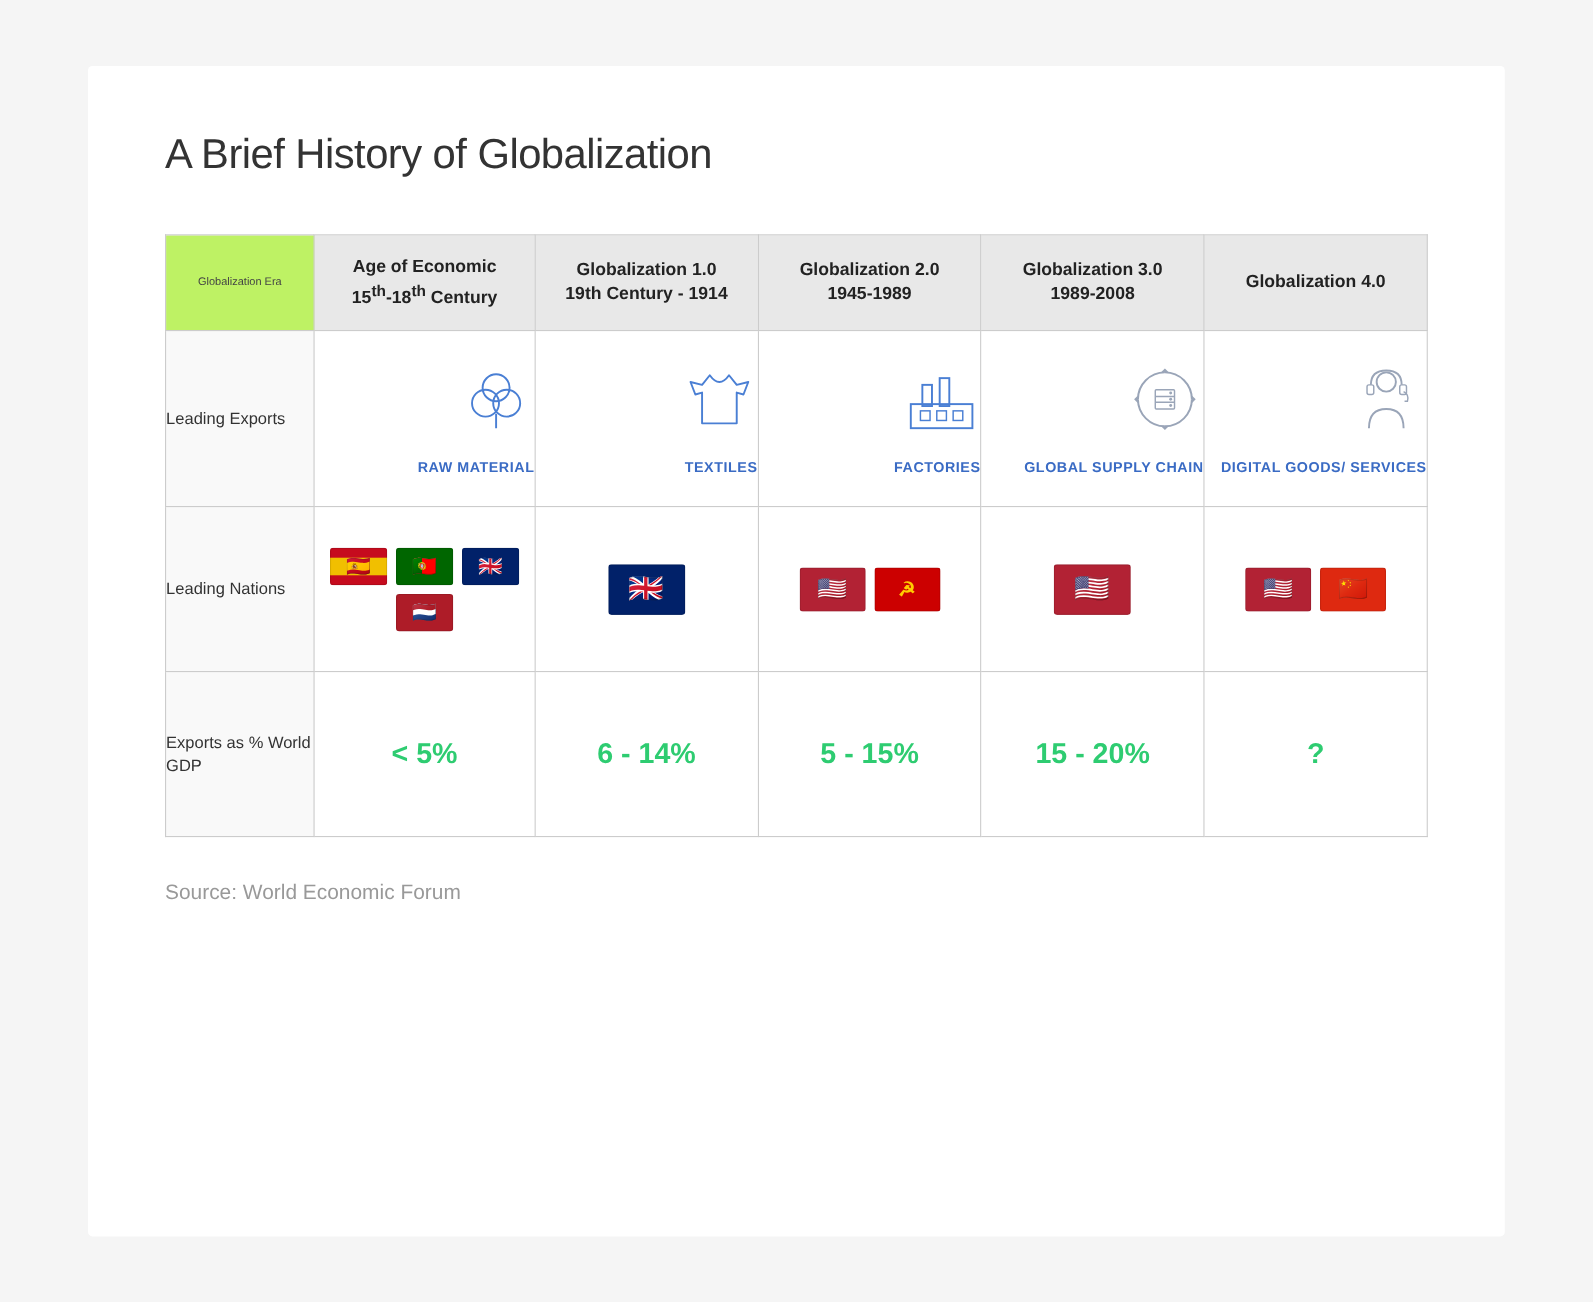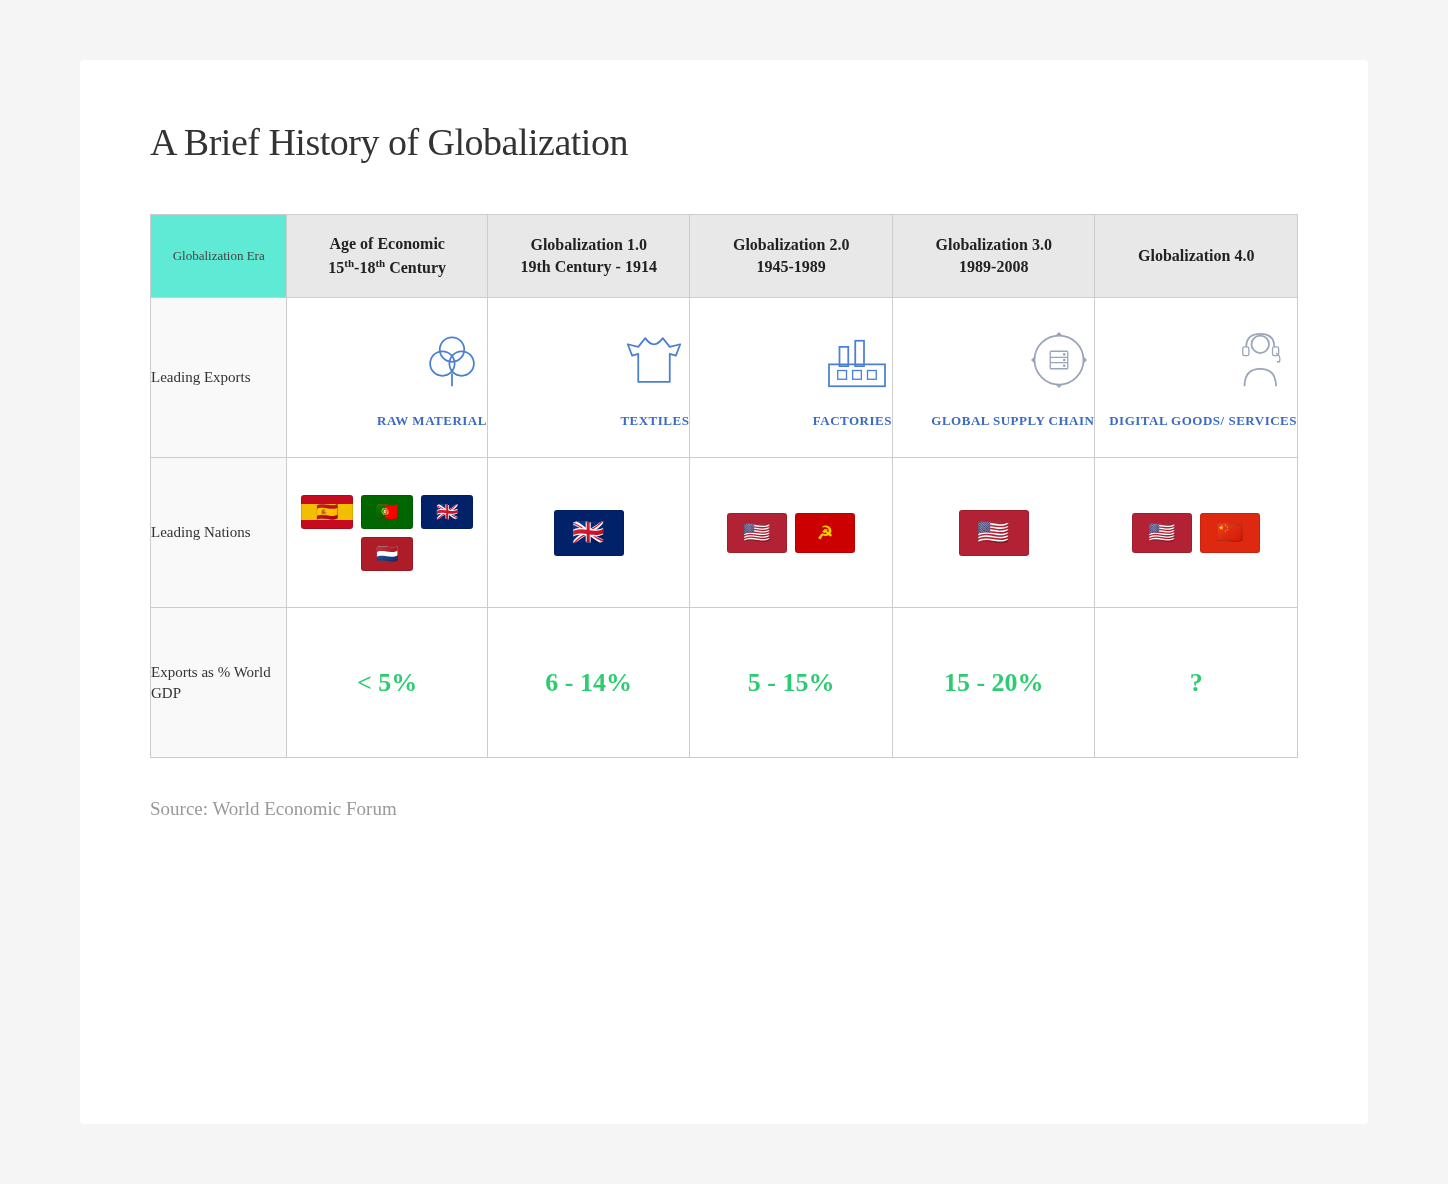--- a/index.html
+++ b/index.html
@@ -11,21 +11,20 @@
       align-items: flex-start;
       min-height: 1184px;
       padding: 60px 80px;
     }
     .page-container {
       background: #fff;
       width: 1288px;
       min-height: 1064px;
       padding: 60px 70px 60px 70px;
       border-radius: 4px;
-      font-family: Liberation Serif, serif;
     }
     .page-title {
       font-size: 38px;
       font-weight: 400;
       color: #333;
       margin-bottom: 50px;
       letter-spacing: -0.5px;
     }
     .grid-table {
       width: 100%;
@@ -110,40 +109,40 @@
       font-weight: 700;
       color: #2ecc71;
     }
     .source-text {
       margin-top: 40px;
       font-size: 19px;
       color: #999;
     }
 
     .sup-text {
-      font-size: 11px;
+      font-size: 14px;
       vertical-align: super;
     }
 
     table { width: 100%; }
     .leading-exports-row td { height: 160px; margin-left: 42px; }
     .leading-nations-row td { height: 150px; }
     .exports-gdp-row td { height: 150px; }
   </style>
 </head>
 <body>
 
 <div class="page-container">
   <h1 class="page-title">A Brief History of Globalization</h1>
 
   <table class="grid-table">
 
     <tbody>
         <tr class="header-row">
-      <td style="width:140px; font-weight:500; background:#5eead4; font-size:13px;">Globalization Era</td>
+      <td style="width:140px; font-weight:500; background:#bef264; font-size:10px;">Globalization Era</td>
       <td style="width:210px;">
         <span>Age of Economic</span><br>
         <span>15<sup class="sup-text">th</sup>-18<sup class="sup-text">th</sup> Century</span>
       </td>
       <td style="width:210px;">
         <span>Globalization 1.0</span><br>
         <span>19th Century - 1914</span>
       </td>
       <td style="width:210px;margin-top:30px;">
         <span>Globalization 2.0</span><br>

